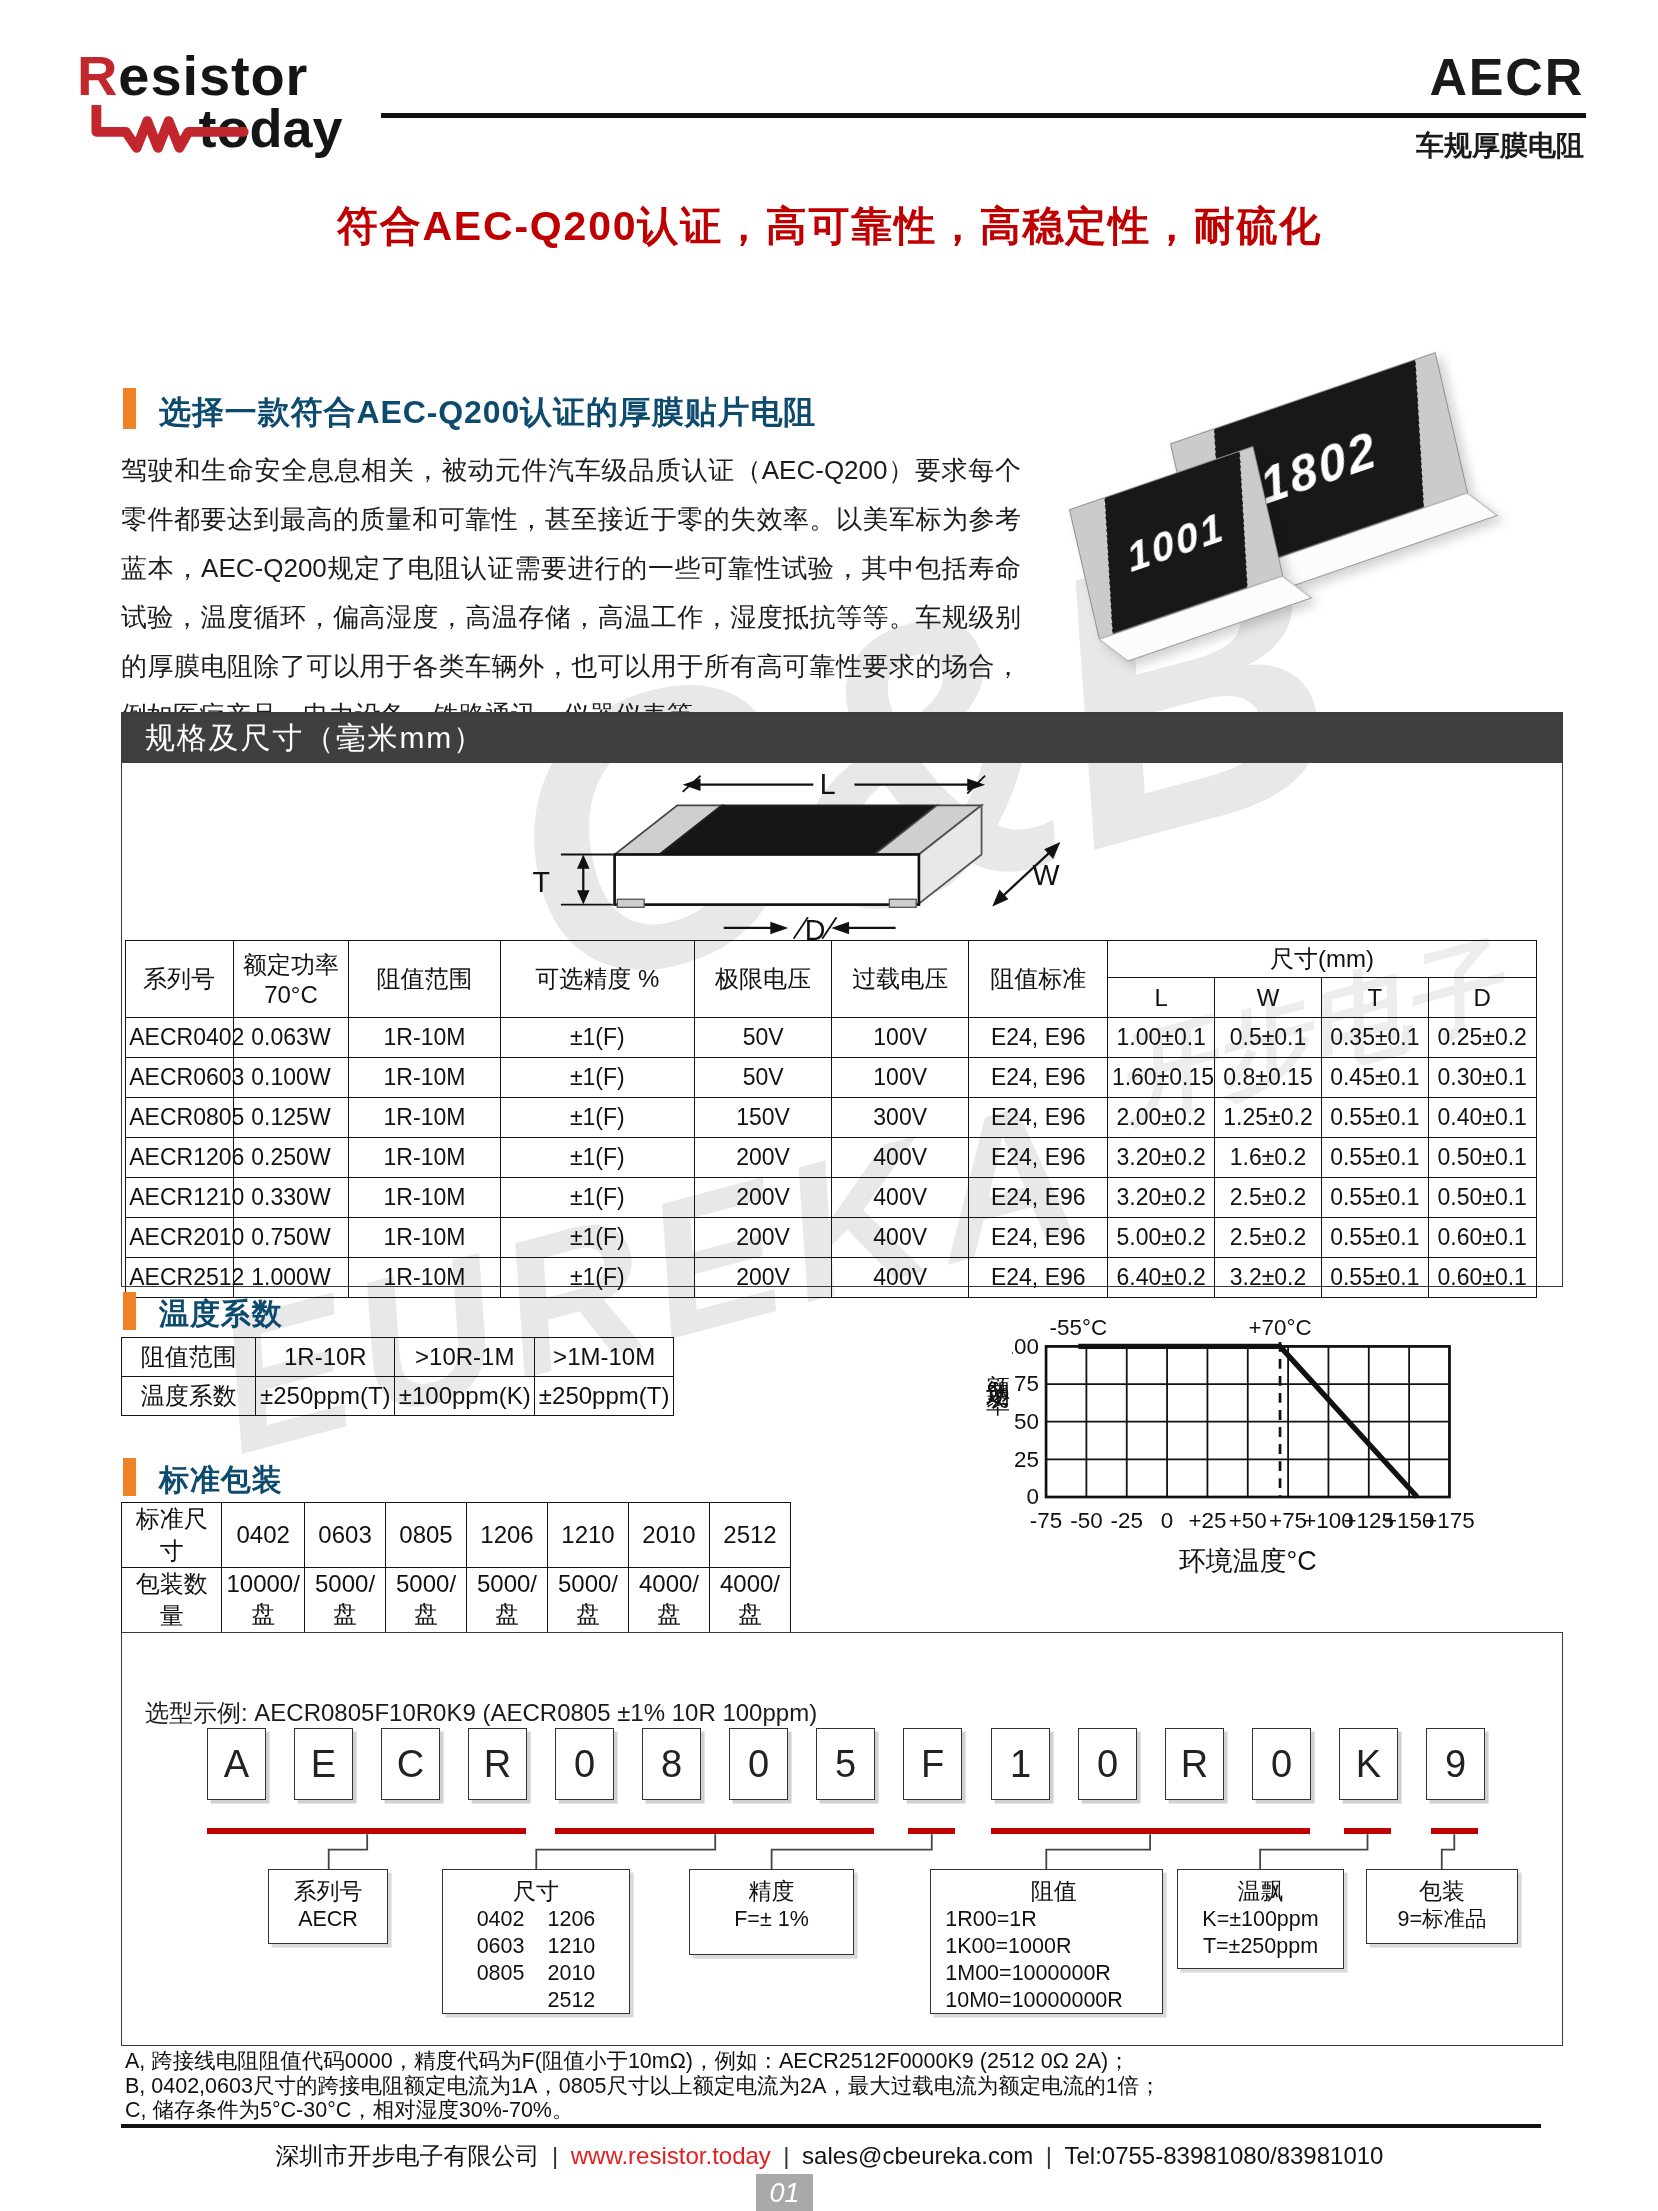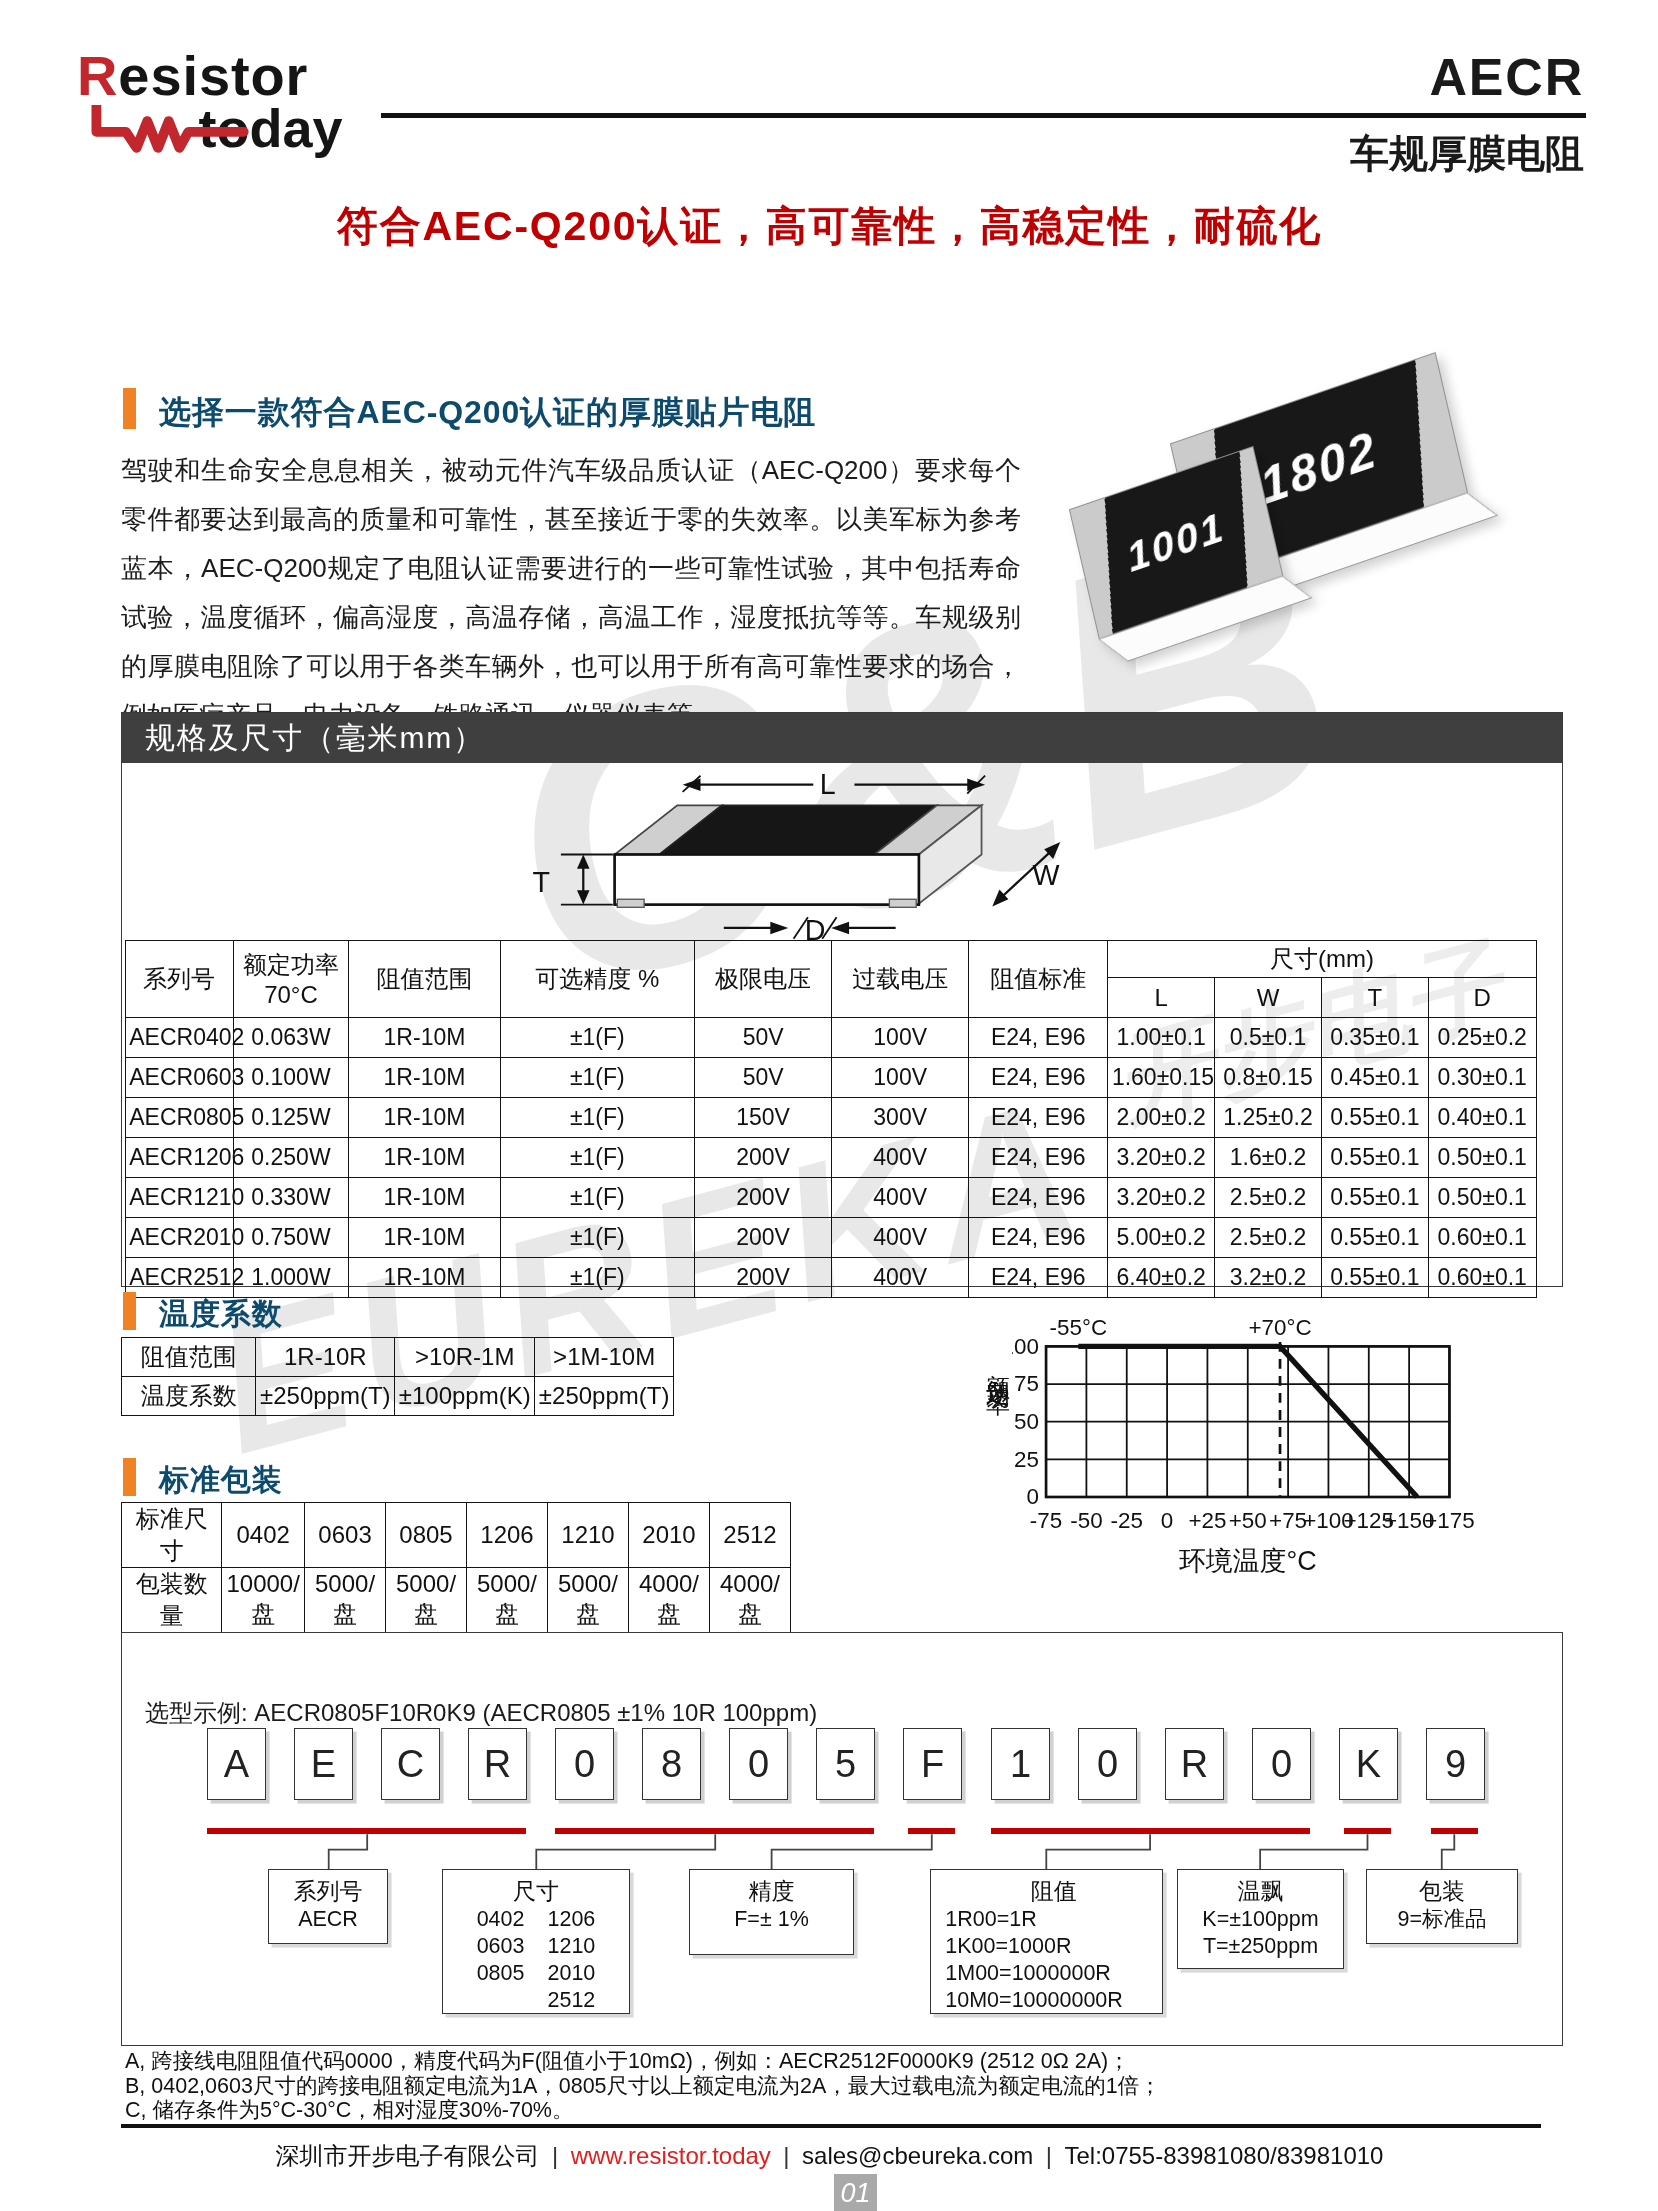--- a/index.html
+++ b/index.html
@@ -9,21 +9,21 @@
   .z1{z-index:1;}
   
   .wm{position:absolute;z-index:0;font-weight:800;font-style:italic;pointer-events:none;white-space:nowrap;}
   
   .logo-line1{font-size:56px;font-weight:800;letter-spacing:0.9px;color:#151515;}
   .logo-r{color:#c1272d;}
   .logo-line2{display:flex;align-items:flex-end;}
   .logo-today{font-size:54px;font-weight:800;color:#151515;margin-left:-52px;line-height:1;}
   .aecr{font-size:52px;font-weight:600;color:#1a1a1a;letter-spacing:1.8px;}
   .rule{background:#111;}
-  .prod-type{font-size:39px;font-weight:700;color:#1a1a1a;}
+  .prod-type{font-size:28px;font-weight:700;color:#1a1a1a;}
   
   .hero{width:1659px;text-align:center;font-size:41px;font-weight:800;color:#c00000;letter-spacing:1.8px;}
   
   .obar{width:13.4px;background:#f08124;}
   .ohead{font-size:32px;font-weight:700;color:#0c4a6e;letter-spacing:0.9px;}
   .intro-body{width:900px;font-size:26px;line-height:49px;color:#1c1c1c;text-align:justify;}
   
   .chip{position:absolute;filter:drop-shadow(5.4px 7.2px 5.4px rgba(0,0,0,0.18));}
   .chip .top{border:1.8px solid #8f8f8f;display:flex;align-items:center;justify-content:center;}
   .chip .front{background:#fcfcfc;border:1.8px solid #9a9a9a;border-top:none;transform:skewX(38deg);transform-origin:0 0;}
@@ -476,16 +476,16 @@
   <div class="abs z1 notes" style="left:125px;top:2049px;">
     <div>A, 跨接线电阻阻值代码0000，精度代码为F(阻值小于10mΩ)，例如：AECR2512F0000K9 (2512 0Ω 2A)；</div>
     <div>B, 0402,0603尺寸的跨接电阻额定电流为1A，0805尺寸以上额定电流为2A，最大过载电流为额定电流的1倍；</div>
     <div>C, 储存条件为5°C-30°C，相对湿度30%-70%。</div>
   </div>
 
   <div class="abs z1 rule" style="left:121px;top:2124px;width:1420px;height:3.6px;"></div>
   <div class="abs z1 footer" style="top:2140px;">
     <span>深圳市开步电子有限公司</span><span class="sep">|</span><span class="weblink">www.resistor.today</span><span class="sep">|</span><span>sales@cbeureka.com</span><span class="sep">|</span><span>Tel:0755-83981080/83981010</span>
   </div>
-  <div class="abs z1 pagebox" style="left:834px;top:2174px;width:43px;height:38px;">01</div>
+  <div class="abs z1 pagebox" style="left:756px;top:2174px;width:57px;height:38px;">01</div>
 
 </div>
 
 
 </body></html>

